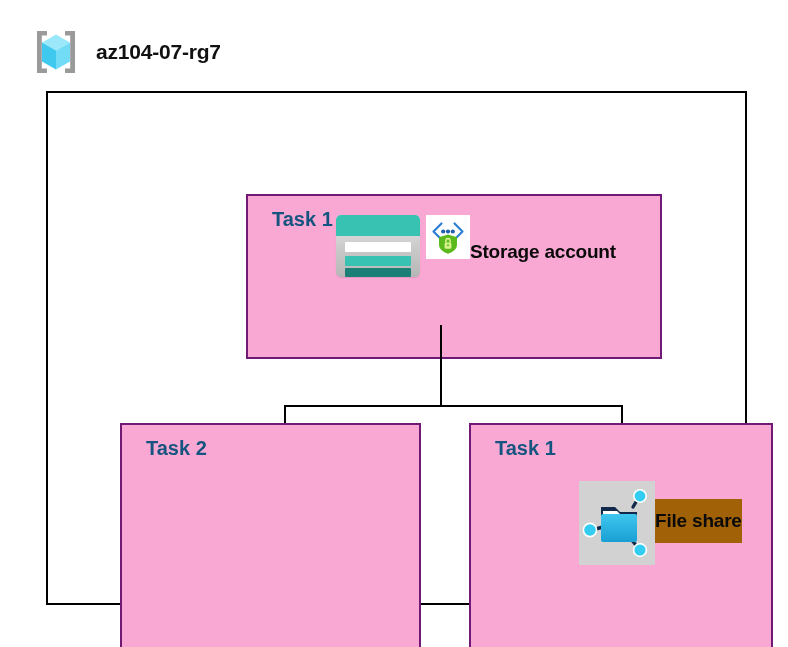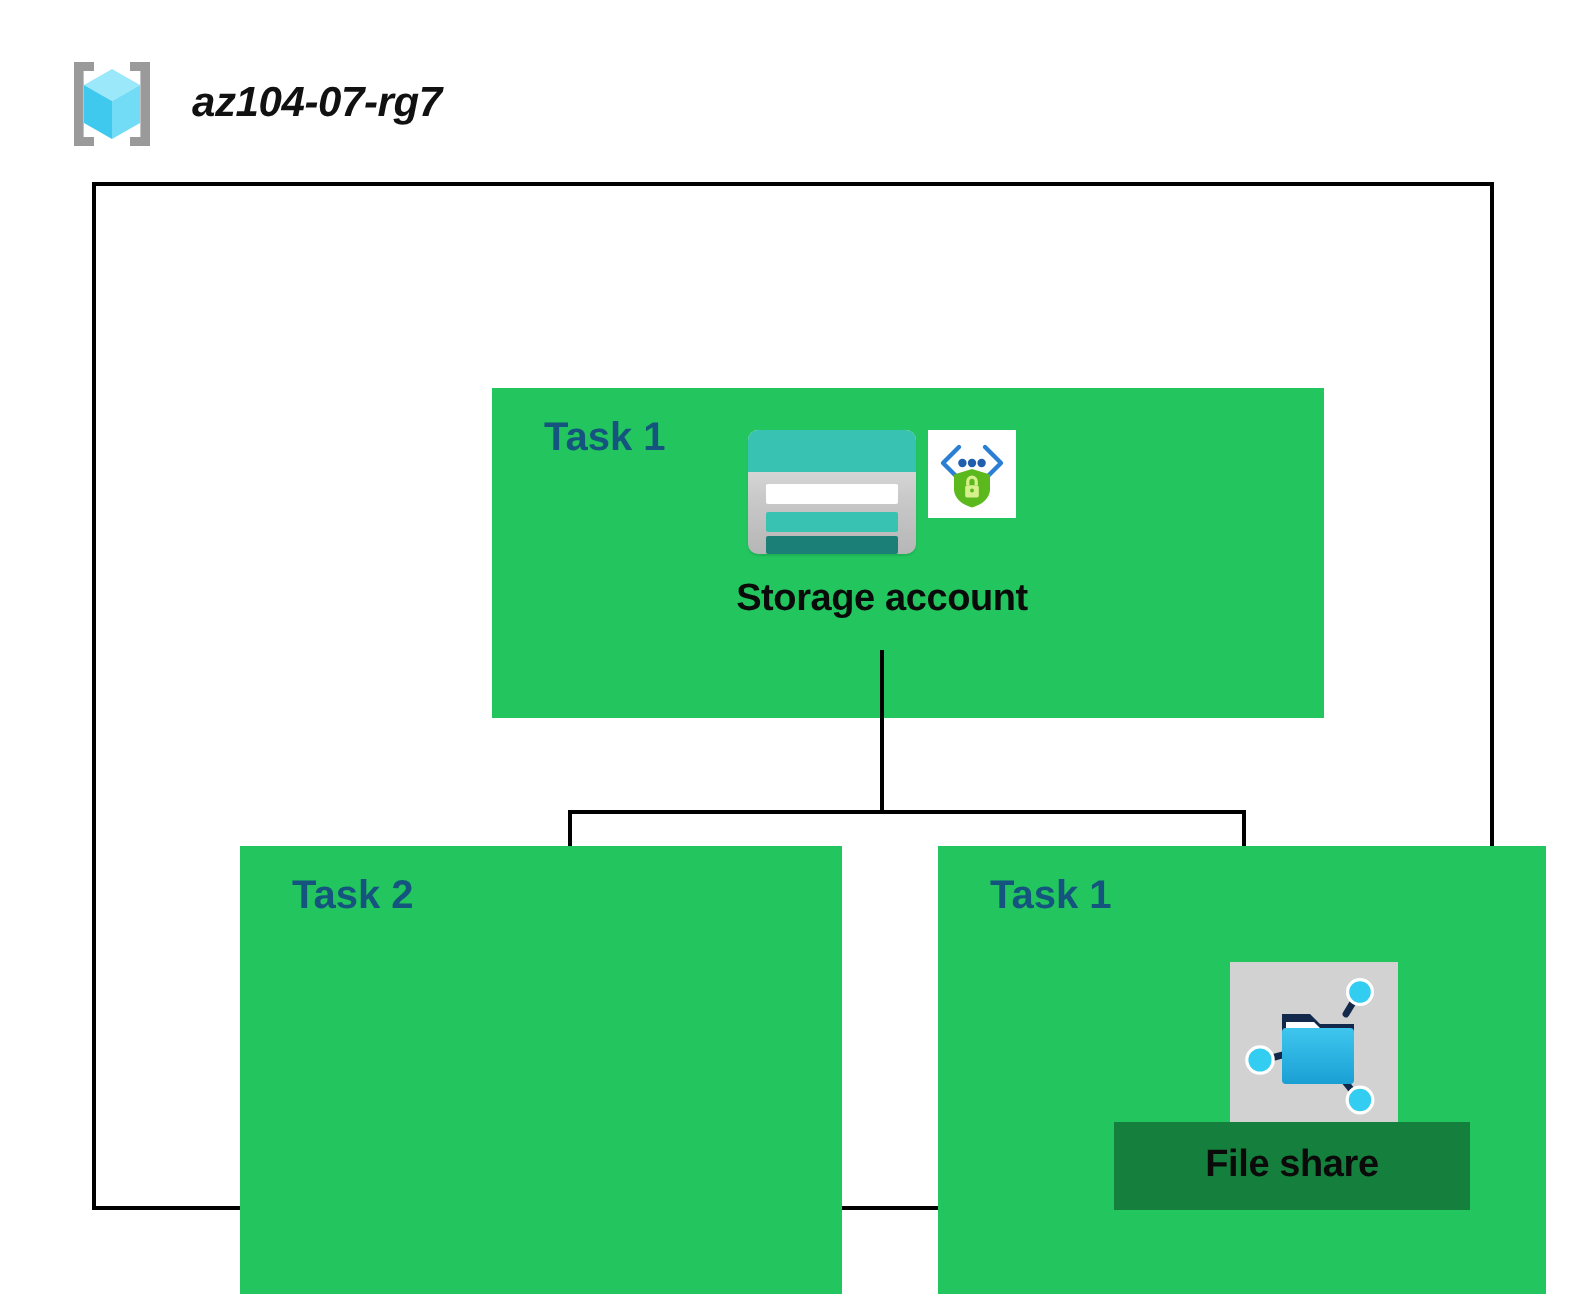--- a/index.html
+++ b/index.html
@@ -31,41 +31,40 @@
     flex: 0 0 52px;
     position: relative;
   }
   #rg-title {
     margin-left: 14px;
     font-size: 21px;
     font-weight: bold;
     color: #111111;
     letter-spacing: -0.2px;
     white-space: nowrap;
-    font-style: italic;
   }
 
   
   #rg-container {
     position: absolute;
     left: 46px;
     top: 91px;
     width: 701px;
     height: 514px;
     box-sizing: border-box;
     border: 2px solid #000000;
     background: #ffffff;
   }
 
   
   .task-box {
     position: absolute;
     box-sizing: border-box;
-    border: 2px solid #22c55e;
-    background: #22c55e;
+    border: 2px solid #701a75;
+    background: #f9a8d4;
     padding-left: 32px;
   }
   #task-1-box { left: 198px; top: 101px;  width: 416px; height: 165px; }
   #task-2-box { left: 72px;  top: 330px;  width: 301px; height: 244px; }
   #task-3-box { left: 421px; top: 330px;  width: 304px; height: 244px; }
 
   .task-label {
     position: absolute;
     left: 24px;
     top: 12px;
@@ -73,21 +72,20 @@
     font-weight: bold;
     color: #14547e;
     letter-spacing: 0px;
     white-space: nowrap;
   }
 
   
   .node {
     position: absolute;
     display: flex;
-    flex-direction: column;
     align-items: center;
   }
   .node-caption {
     font-size: 19px;
     font-weight: bold;
     color: #0a0a0a;
     white-space: nowrap;
     letter-spacing: -0.2px;
   }
 
@@ -197,21 +195,21 @@
     margin-left: 22px;
     display: flex;
     align-items: center;
     justify-content: center;
   }
   #fs-caption-plate {
     position: relative;
     margin-top: -4px;
     width: 178px;
     height: 44px;
-    background: #15803d;
+    background: #a16207;
     display: flex;
     align-items: center;
     justify-content: center;
   }
   #fs-caption-plate .node-caption { margin: 0; }
 
   .fileshare-icon { width: 76px; height: 76px; display: block; }
 
   
   .conn {

